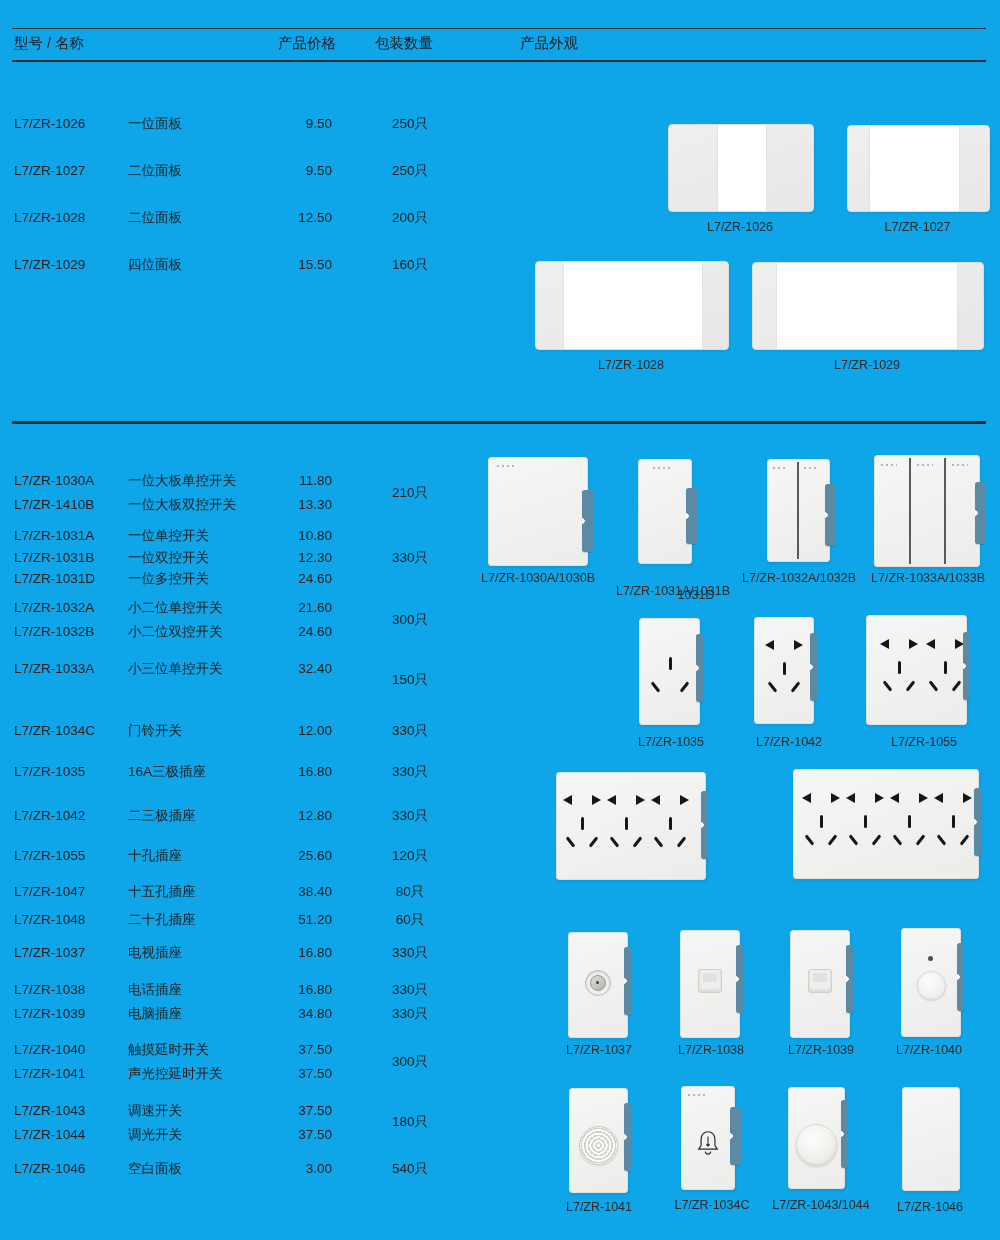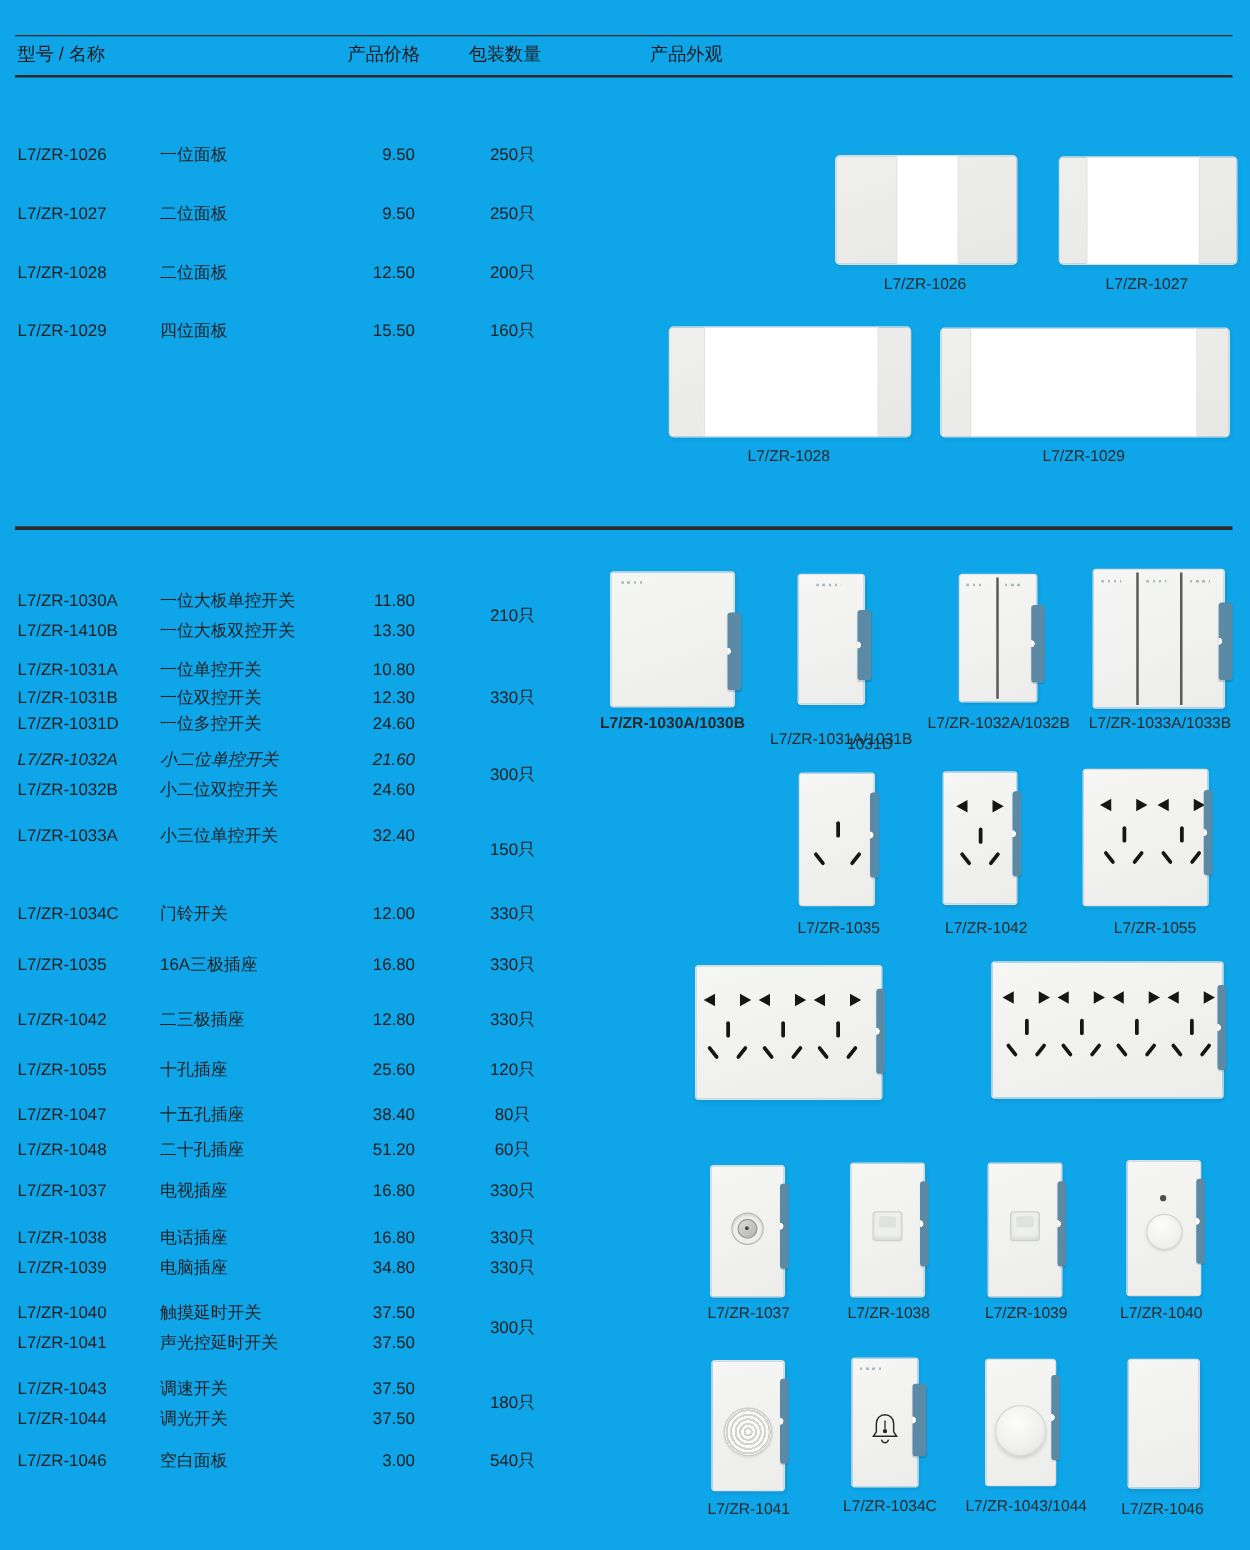--- a/index.html
+++ b/index.html
@@ -126,21 +126,21 @@
     <span class="c-name">一位双控开关</span>
     <span class="c-price">12.30</span>
   </div>
   <div class="trow" style="top:569px;">
     <span class="c-model">L7/ZR-1031D</span>
     <span class="c-name">一位多控开关</span>
     <span class="c-price">24.60</span>
   </div>
   <span class="qty-abs" style="top:548px;">330只</span>
 
-  <div class="trow" style="top:598px;font-style:italic;">
+  <div class="trow" style="top:598px;">
     <span class="c-model">L7/ZR-1032A</span>
     <span class="c-name">小二位单控开关</span>
     <span class="c-price">21.60</span>
   </div>
   <div class="trow" style="top:622px;">
     <span class="c-model">L7/ZR-1032B</span>
     <span class="c-name">小二位双控开关</span>
     <span class="c-price">24.60</span>
   </div>
   <span class="qty-abs" style="top:610px;">300只</span>
@@ -243,21 +243,21 @@
     <span class="c-model">L7/ZR-1046</span>
     <span class="c-name">空白面板</span>
     <span class="c-price">3.00</span>
   </div>
   <span class="qty-abs" style="top:1159px;">540只</span>
 
   <div class="panel" style="left:488px;top:457px;width:98px;height:107px;">
     <div class="mk" style="left:8px;top:7px;width:18px;"></div>
     <div class="clip clip-sw" style="right:-6px;top:32px;"></div>
   </div>
-  <div class="img-label" style="left:473px;top:571px;width:130px;font-weight:bold;">L7/ZR-1030A/1030B</div>
+  <div class="img-label" style="left:473px;top:571px;width:130px;">L7/ZR-1030A/1030B</div>
 
   <div class="panel" style="left:638px;top:459px;width:52px;height:103px;">
     <div class="mk" style="left:14px;top:7px;width:20px;"></div>
     <div class="clip clip-sw" style="right:-6px;top:28px;height:56px;"></div>
   </div>
   <div class="img-label" style="left:611px;top:584px;width:124px;">L7/ZR-1031A/1031B</div>
   <div class="img-label" style="left:634px;top:588px;width:124px;">1031D</div>
 
   <div class="panel" style="left:767px;top:459px;width:61px;height:101px;">
     <div class="mk" style="left:5px;top:7px;width:14px;"></div>

